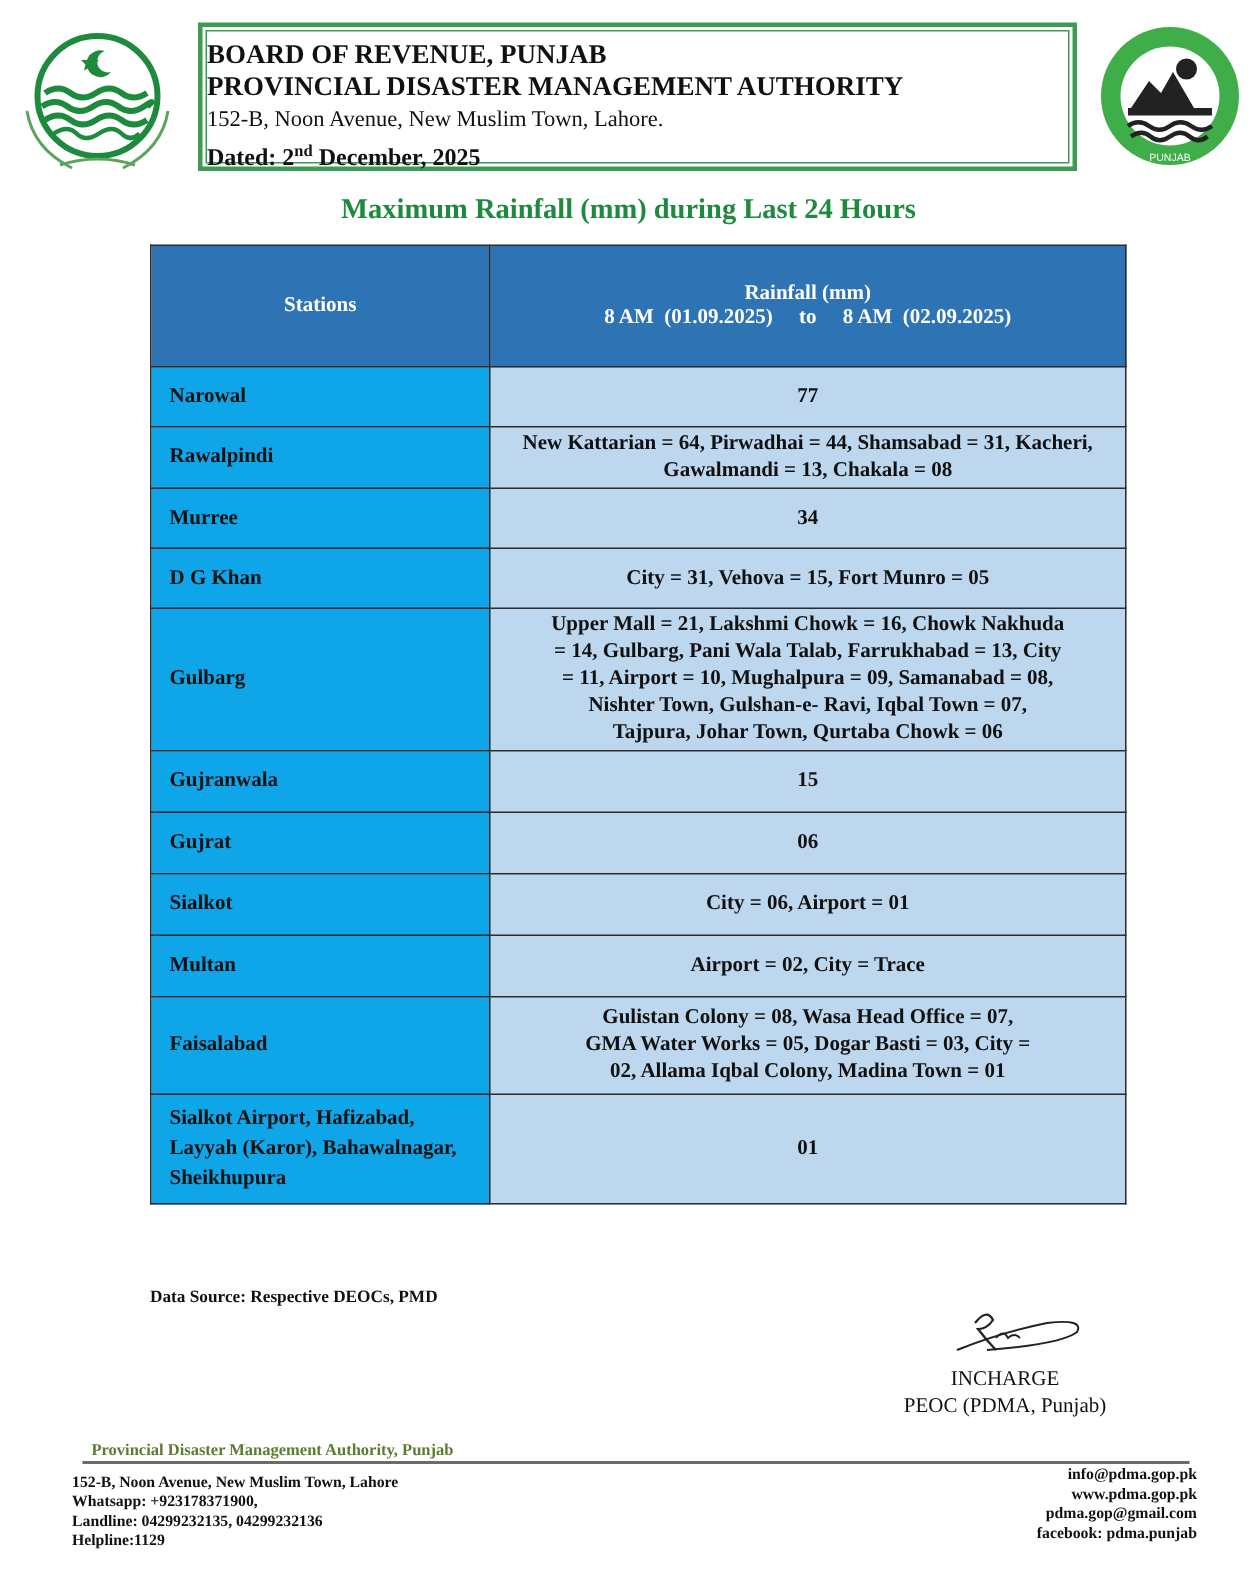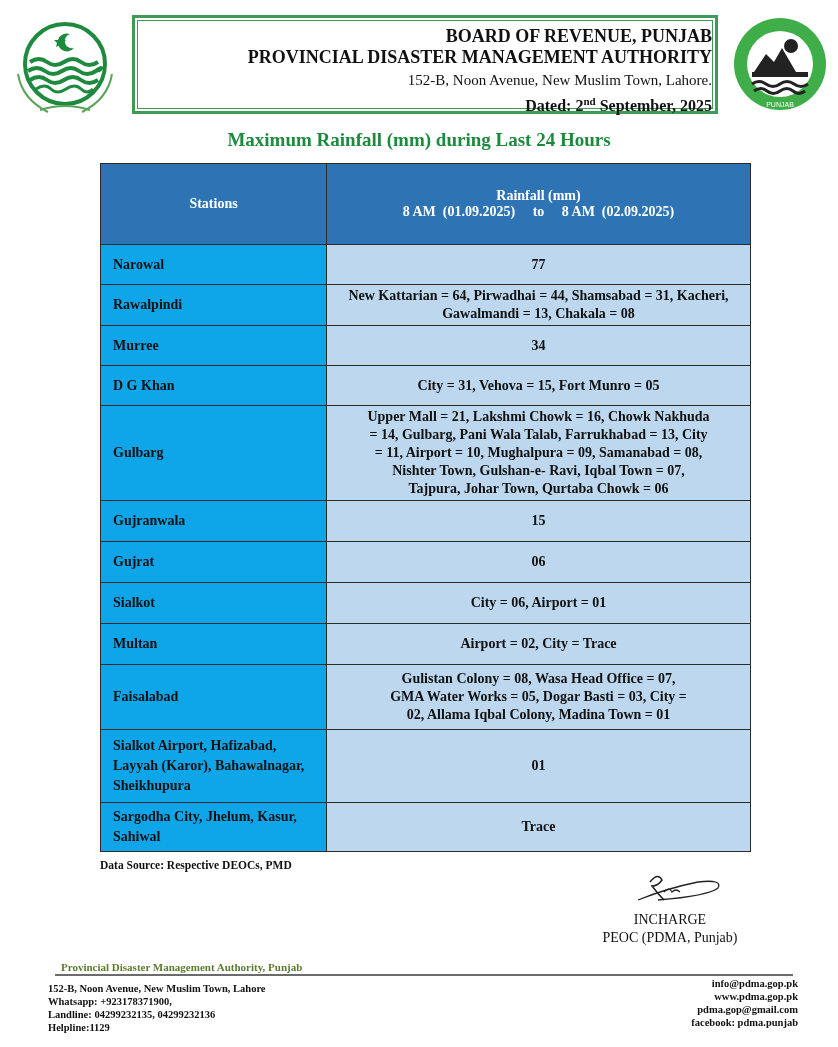--- a/index.html
+++ b/index.html
@@ -1,20 +1,20 @@
 <!DOCTYPE html>
 <html><head>
 <meta charset="utf-8">
 <style>
   html, body { margin:0; padding:0; background:#ffffff; }
   body { width:838px; height:1047px; position:relative; overflow:hidden; font-family:"Liberation Serif", serif; color:#111; }
   .logo-left { position:absolute; left:10px; top:14px; width:106px; height:106px; }
   .logo-right { position:absolute; left:728px; top:14px; width:106px; height:106px; }
   .header-box { position:absolute; left:132px; top:15px; width:586px; height:99px; border:3px solid #3f9a55; box-sizing:border-box; }
-  .header-inner { position:absolute; left:2px; top:2px; right:2px; bottom:2px; border:1px solid #3f9a55; text-align:right; }
+  .header-inner { position:absolute; left:2px; top:2px; right:2px; bottom:2px; border:1px solid #3f9a55; text-align:left; }
   .h1 { font-weight:bold; font-size:18px; margin-top:5px; line-height:21px; }
   .h2 { font-weight:bold; font-size:18px; line-height:21px; }
   .h3 { font-size:15px; line-height:21px; margin-top:2px; }
   .h4 { font-weight:bold; font-size:16px; line-height:21px; }
   .h4 sup { font-size:11px; }
   .title { position:absolute; left:0; width:838px; top:129px; text-align:center; color:#1e8a3e; font-weight:bold; font-size:19px; }
   table.rain { position:absolute; left:100px; top:163px; width:651px; border-collapse:collapse; font-weight:bold; font-size:14px; }
   table.rain td, table.rain th { border:1.5px solid #2b2b2b; padding:0; }
   table.rain th { background:#2e74b5; color:#fff; font-size:14px; }
   table.rain th.c1 { width:225px; height:80px; }
@@ -44,21 +44,21 @@
     <path d="M102 60 q-4 25 -30 38" fill="none" stroke="#5aa55a" stroke-width="2"></path>
     <path d="M30 96 q25 -8 50 0" fill="none" stroke="#5aa55a" stroke-width="2"></path>
   </svg>
 </div>
 
 <div class="header-box">
   <div class="header-inner">
     <div class="h1">BOARD OF REVENUE, PUNJAB</div>
     <div class="h2">PROVINCIAL DISASTER MANAGEMENT AUTHORITY</div>
     <div class="h3">152-B, Noon Avenue, New Muslim Town, Lahore.</div>
-    <div class="h4"><span>Dated: 2</span><sup>nd</sup><span> September, 2025</span></div>
+    <div class="h4"><span>Dated: 2</span><sup>nd</sup><span> December, 2025</span></div>
   </div>
 </div>
 
 <div class="logo-right">
   <svg width="106" height="106" viewBox="0 0 106 106">
     <circle cx="52" cy="50" r="46" fill="#3fae49"></circle>
     <circle cx="52" cy="50" r="33" fill="#ffffff"></circle>
     <circle cx="63" cy="32" r="7" fill="#222"></circle>
     <path d="M26 58 l12 -18 8 8 8 -14 14 24z" fill="#222"></path>
     <rect x="24" y="58" width="56" height="5" fill="#222"></rect>
@@ -118,24 +118,20 @@
       <td class="val">Airport = 02, City = Trace</td>
     </tr>
     <tr style="height:65px">
       <td class="st">Faisalabad</td>
       <td class="val" style="padding:2px 60px">Gulistan Colony = 08, Wasa Head Office = 07, GMA Water Works = 05, Dogar Basti = 03, City = 02, Allama Iqbal Colony, Madina Town = 01</td>
     </tr>
     <tr style="height:73px">
       <td class="st" style="padding-right:6px">Sialkot Airport, Hafizabad, Layyah (Karor), Bahawalnagar, Sheikhupura</td>
       <td class="val">01</td>
     </tr>
-    <tr style="height:49px">
-      <td class="st" style="padding-right:6px">Sargodha City, Jhelum, Kasur, Sahiwal</td>
-      <td class="val">Trace</td>
-    </tr>
   </tbody>
 </table>
 
 <div class="source">Data Source: Respective DEOCs, PMD</div>
 
 <div class="sign">
   <svg width="100" height="40" viewBox="0 0 100 40">
     <path d="M10 30 q30 -12 60 -18 q25 -3 20 6 q-10 8 -60 12" fill="none" stroke="#222" stroke-width="1.3"></path>
     <path d="M22 12 q8 -10 12 -2 q-4 6 -10 6 q6 8 12 14" fill="none" stroke="#222" stroke-width="1.5"></path>
     <path d="M36 22 q5 -6 8 0 q4 -4 8 0" fill="none" stroke="#222" stroke-width="1.2"></path>

